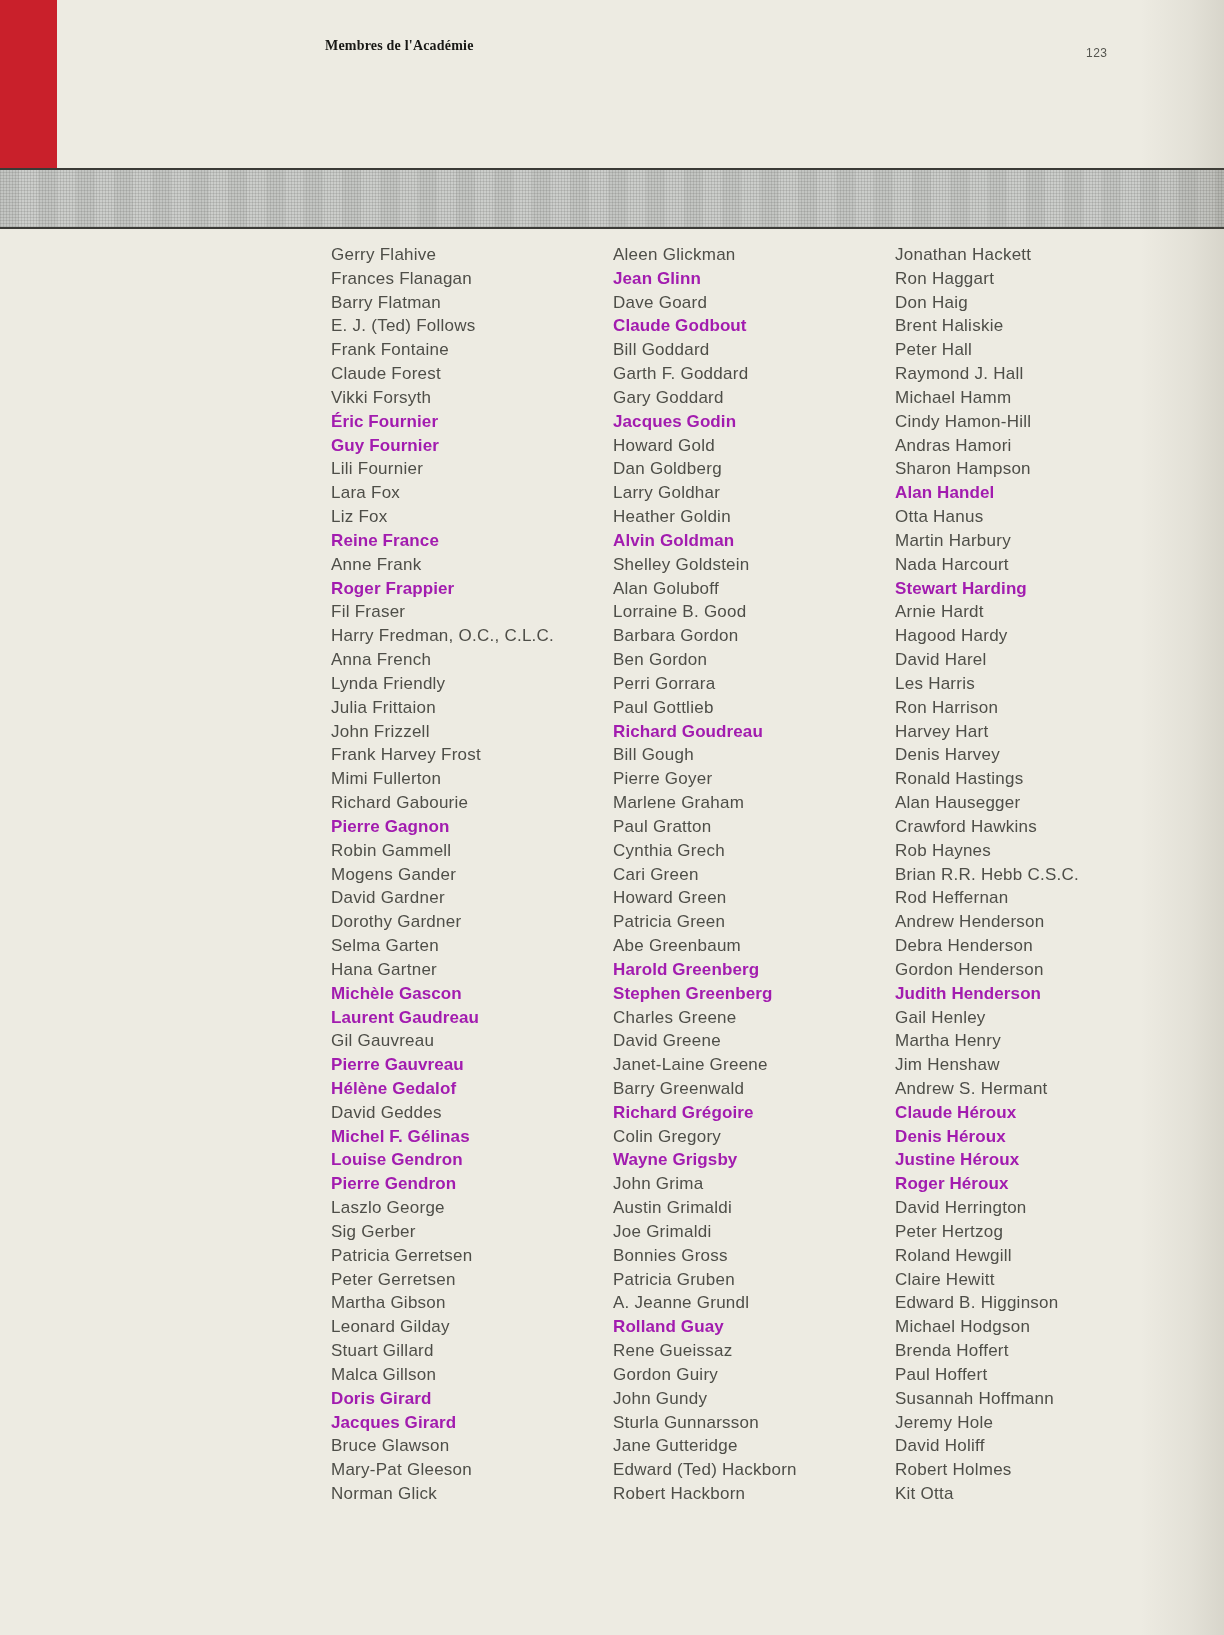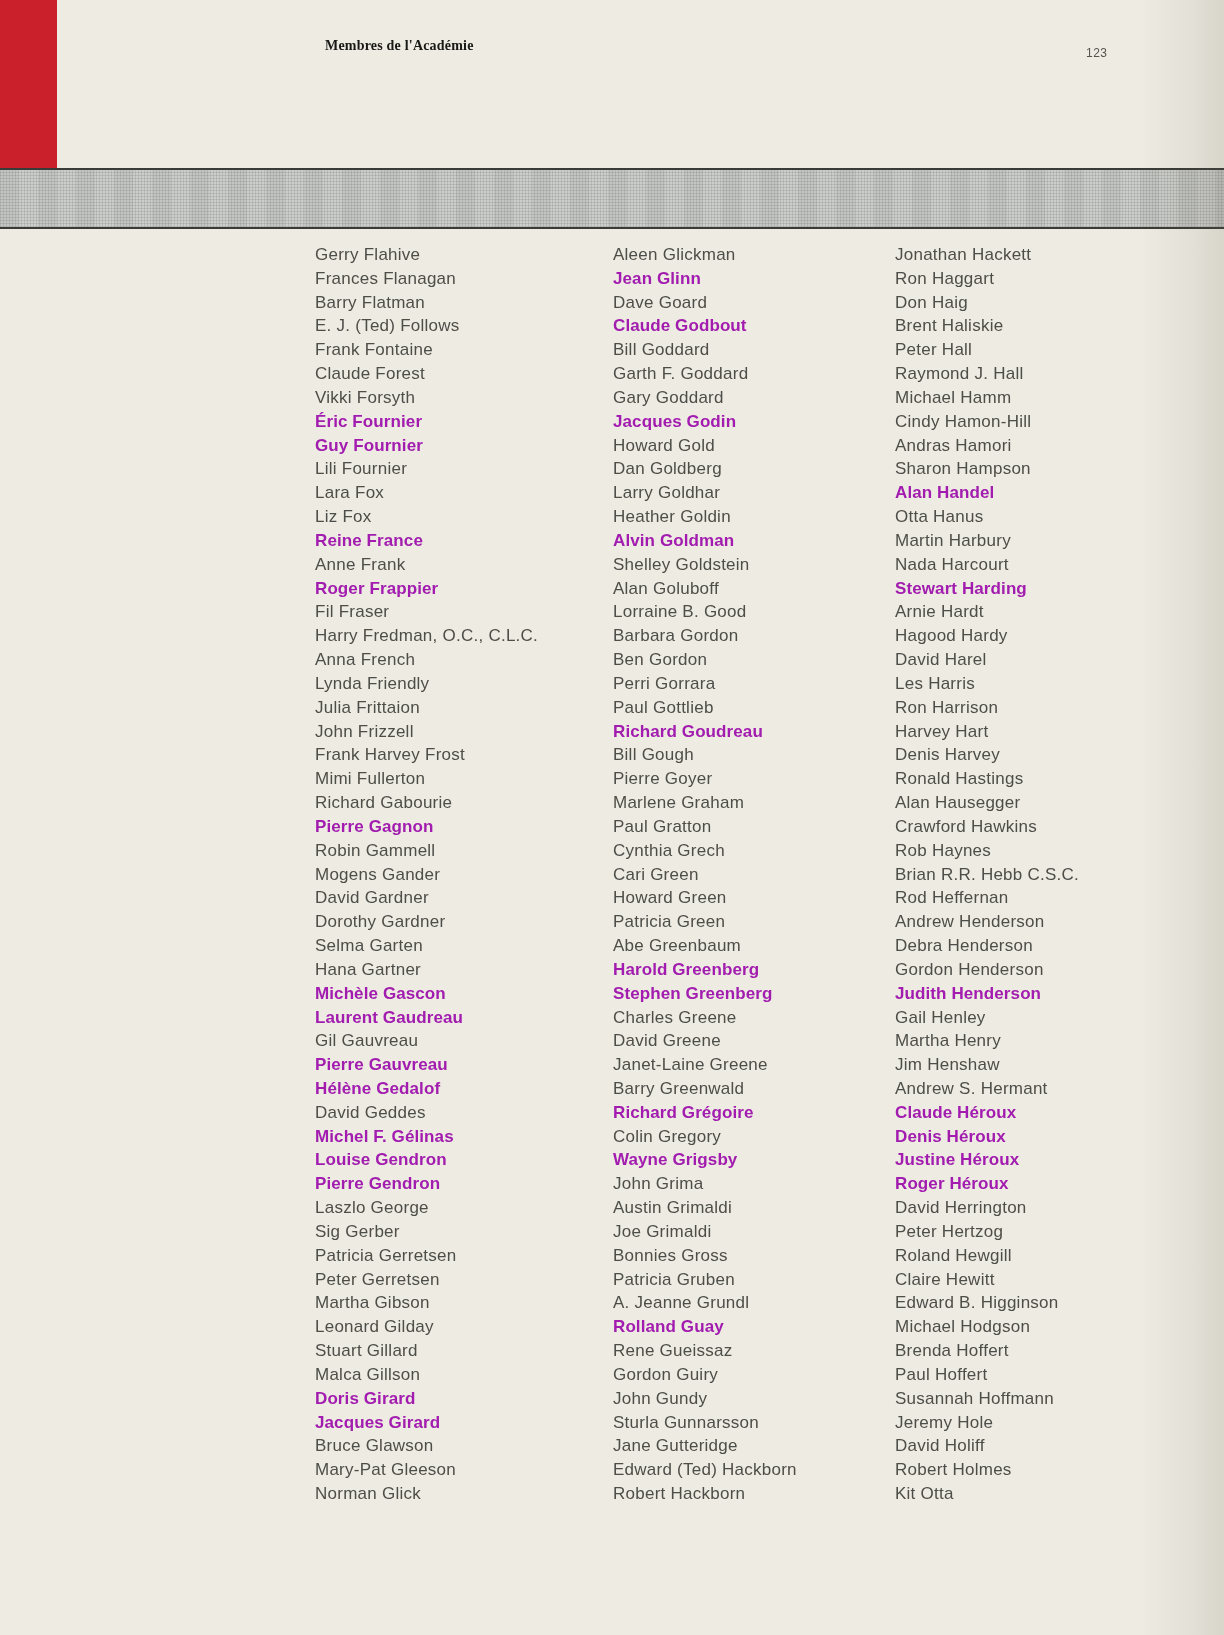--- a/index.html
+++ b/index.html
@@ -40,21 +40,21 @@
       repeating-linear-gradient(90deg, rgba(0,0,0,0.03) 0 19px, rgba(255,255,255,0.05) 19px 38px);
     border-top:2px solid #3a3a36;
     border-bottom:2px solid #3a3a36;
   }
   .members{
     position:absolute;left:0;top:243px;width:1224px;
   }
   .col{
     position:absolute;top:0;width:265px;
   }
-  .col-1{left:315px;}
+  .col-1{left:331px;}
   .col-2{left:588px;margin-left:25px;}
   .col-3{left:895px;}
   .entry{
     height:23.84px;line-height:23.84px;
     font-size:17px;letter-spacing:0.25px;
     color:#4e4e48;
     white-space:nowrap;
     font-weight:400;
   }
   .entry.bold{

